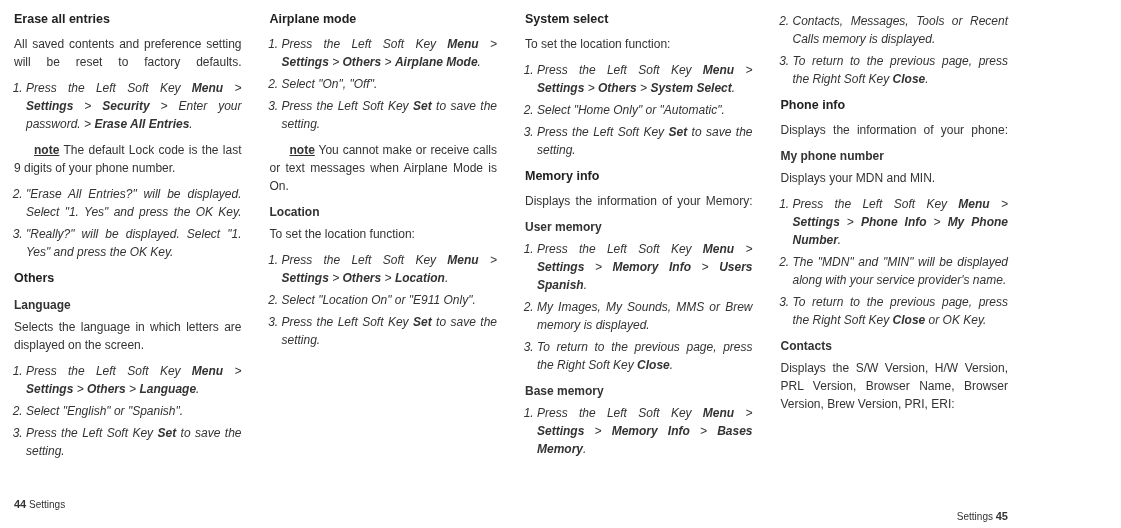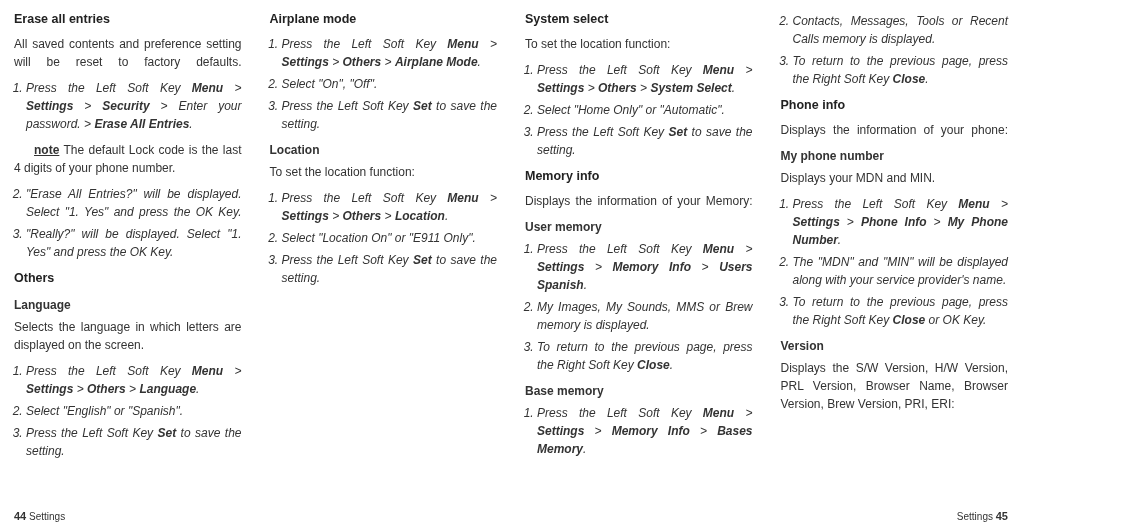--- a/index.html
+++ b/index.html
@@ -54,21 +54,21 @@
       text-align: justify;
       margin: 4px 0 8px 0;
     }
     .note-label {
       text-decoration: underline;
       font-weight: 600;
       padding-left: 20px;
     }
     .footer-left {
       position: absolute;
-      bottom: 4px;
+      bottom: 16px;
       left: 14px;
       font-size: 10px;
     }
     .footer-right {
       position: absolute;
       bottom: 4px;
       right: 14px;
       font-size: 10px;
     }
     .pagenum {
@@ -87,21 +87,21 @@
     <h3>Erase all entries</h3>
     <p class="just" style="text-align-last: justify;">
       <span>All saved contents and preference setting will be reset to factory defaults.</span>
     </p>
     <ol>
       <li>
         <span>Press the Left Soft Key </span><b>Menu</b><span> &gt; </span><b>Settings</b><span> &gt; </span><b>Security</b><span> &gt; Enter your password. &gt; </span><b>Erase All Entries</b><span>.</span>
       </li>
     </ol>
     <p class="note">
-      <span class="note-label">note</span><span> The default Lock code is the last 4 digits of your phone number.</span>
+      <span class="note-label">note</span><span> The default Lock code is the last 9 digits of your phone number.</span>
     </p>
     <ol start="2">
       <li class="just" style="text-align-last: justify;">"Erase All Entries?" will be displayed. Select "1. Yes" and press the OK Key.</li>
       <li>"Really?" will be displayed. Select "1. Yes" and press the OK Key.</li>
     </ol>
 
     <h3>Others</h3>
     <h4>Language</h4>
     <p>Selects the language in which letters are displayed on the screen.</p>
     <ol>
@@ -123,20 +123,23 @@
     <h3>Airplane mode</h3>
     <ol>
       <li>
         <span>Press the Left Soft Key </span><b>Menu</b><span> &gt; </span><b>Settings</b><span> &gt; </span><b>Others</b><span> &gt; </span><b>Airplane Mode</b><span>.</span>
       </li>
       <li>Select "On", "Off".</li>
       <li>
         <span>Press the Left Soft Key </span><b>Set</b><span> to save the setting.</span>
       </li>
     </ol>
+    <p class="note">
+      <span class="note-label">note</span><span> You cannot make or receive calls or text messages when Airplane Mode is On.</span>
+    </p>
 
     <h4>Location</h4>
     <p>To set the location function:</p>
     <ol>
       <li>
         <span>Press the Left Soft Key </span><b>Menu</b><span> &gt; </span><b>Settings</b><span> &gt; </span><b>Others</b><span> &gt; </span><b>Location</b><span>.</span>
       </li>
       <li>Select "Location On" or "E911 Only".</li>
       <li>
         <span>Press the Left Soft Key </span><b>Set</b><span> to save the setting.</span>
@@ -195,21 +198,21 @@
     <ol>
       <li>
         <span>Press the Left Soft Key </span><b>Menu</b><span> &gt; </span><b>Settings</b><span> &gt; </span><b>Phone Info</b><span> &gt; </span><b>My Phone Number</b><span>.</span>
       </li>
       <li>The "MDN" and "MIN" will be displayed along with your service provider's name.</li>
       <li>
         <span>To return to the previous page, press the Right Soft Key </span><b>Close</b><span> or OK Key.</span>
       </li>
     </ol>
 
-    <h4>Version</h4>
+    <h4>Contacts</h4>
     <p class="just">Displays the S/W Version, H/W Version, PRL Version, Browser Name, Browser Version, Brew Version, PRI, ERI:</p>
 
     <div class="footer-right">
       <span>Settings</span>
       <span class="pagenum">45</span>
     </div>
   </div>
 
 </div>
 

